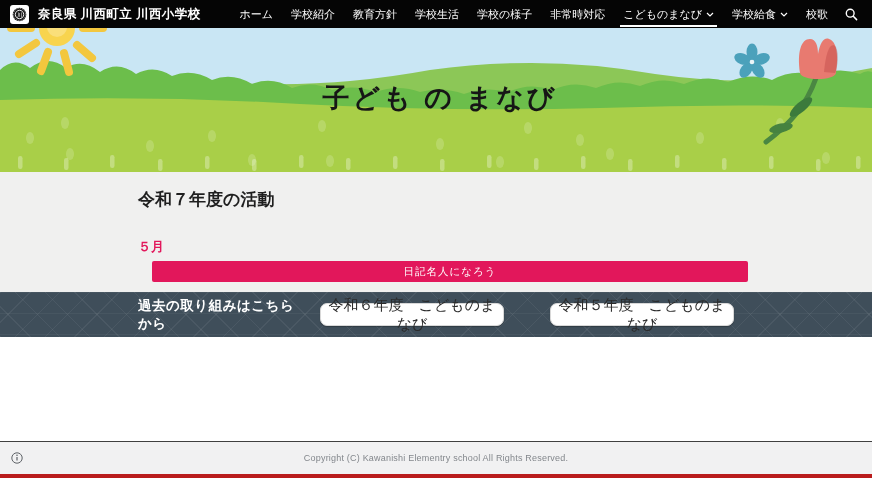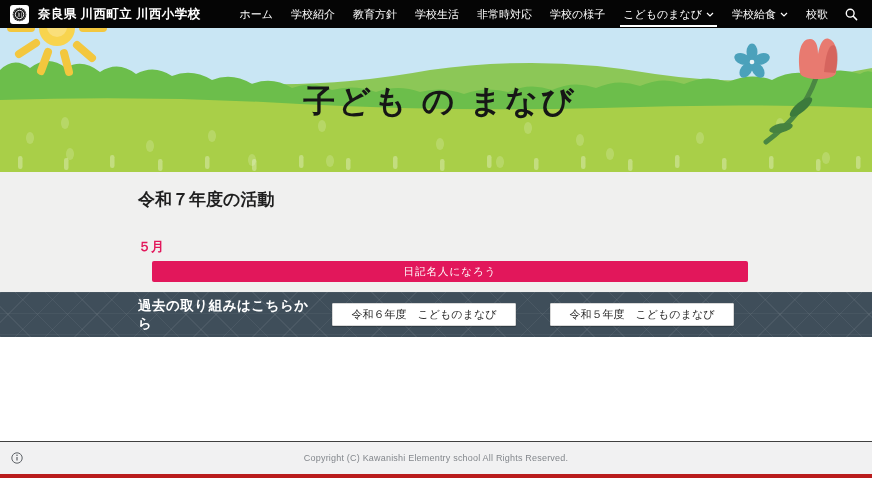--- a/index.html
+++ b/index.html
@@ -25,21 +25,21 @@
   .nav-item.active::after {
     content:""; position:absolute; left:6px; right:6px; bottom:1px; height:2.5px; background:#fff;
   }
   .nav-search { display:flex; align-items:center; padding:0 4px 0 8px; cursor:pointer; }
 
   
   .banner { position:relative; height:144px; background:var(--sky,#c9e6f4); overflow:hidden; }
   .banner svg.scene { position:absolute; inset:0; display:block; }
   .banner-title {
     position:absolute; left:8px; right:0; top:52px; text-align:center;
-    font-size:32px; font-weight:800; letter-spacing:3px; color:var(--title-text,#161616);
+    font-size:27px; font-weight:800; letter-spacing:3px; color:var(--title-text,#161616);
   }
 
   
   .content { height:120px; background:var(--content-bg,#f0f0ef); }
   .container { width:596px; margin:0 auto; }
   .section-title { padding-top:17px; font-size:17px; font-weight:700; color:#1f1f1f; line-height:22px; }
   .month-label { margin-top:28px; font-size:13px; font-weight:700; color:var(--accent-pink,#e2175b); line-height:15px; }
   .activity-btn {
     margin-top:7px; width:596px; height:21px; border:none; border-radius:2px;
     background:var(--accent-pink,#e2175b); color:#fff; font-size:10.5px; letter-spacing:1px;
@@ -53,25 +53,25 @@
     height:45px; display:flex; align-items:center;
     background-color:var(--band-bg,#3f4e5a);
     background-image:
       repeating-linear-gradient(45deg, rgba(255,255,255,.06) 0 1px, transparent 1px 21px),
       repeating-linear-gradient(135deg, rgba(255,255,255,.06) 0 1px, transparent 1px 21px),
       repeating-linear-gradient(180deg, rgba(255,255,255,.045) 0 1px, transparent 1px 21px);
   }
   .band-inner { width:596px; margin:0 auto; display:flex; align-items:center;gap:12px; }
   .band-label { flex:1; color:#fff; font-size:13.5px; font-weight:700; letter-spacing:.5px; }
   .archive-btn {
-    width:184px; height:23px; background:#fff; border:1px solid #d8d8d8; border-radius:1px;
-    color:#2b2b2b; font-size:11px; display:flex; align-items:center; justify-content:center;
+    width:184px; height:23px; background:#fff; border:1px solid #d8d8d8; border-radius:7px;
+    color:#2b2b2b; font-size:15px; display:flex; align-items:center; justify-content:center;
     cursor:pointer; font-family:Liberation Serif, serif; box-shadow:0 1px 1px rgba(0,0,0,.25);
   }
-  .archive-btn + .archive-btn { margin-left:22px;text-align:right; }
+  .archive-btn + .archive-btn { margin-left:34px; }
 
   
   .spacer { height:104px; background:#fff; }
   .footer {
     position:relative; height:33px; background:var(--footer-bg,#f1f1f2);
     display:flex; align-items:center; justify-content:center; border-top:1px solid #404040;
   }
   .copyright { font-size:9px; color:#83878c; letter-spacing:.2px; }
   .info-btn {
     position:absolute; left:9px; top:50%; transform:translateY(-50%);
@@ -102,24 +102,24 @@
       <div class="nav-item">
           <span>学校紹介</span>
         </div>
       <div class="nav-item">
           <span>教育方針</span>
         </div>
       <div class="nav-item">
           <span>学校生活</span>
         </div>
       <div class="nav-item">
+          <span>学校の様子</span>
+        </div>
+      <div class="nav-item">
           <span>非常時対応</span>
-        </div>
-      <div class="nav-item">
-          <span>学校の様子</span>
         </div>
       <div class="nav-item active">
         <span>こどものまなび</span>
         <svg width="8" height="5" viewBox="0 0 8 5">
           <polyline points="1,1 4,4 7,1" fill="none" stroke="#fff" stroke-width="1.2"></polyline>
         </svg>
       </div>
       <div class="nav-item">
         <span>学校給食</span>
         <svg width="8" height="5" viewBox="0 0 8 5">

